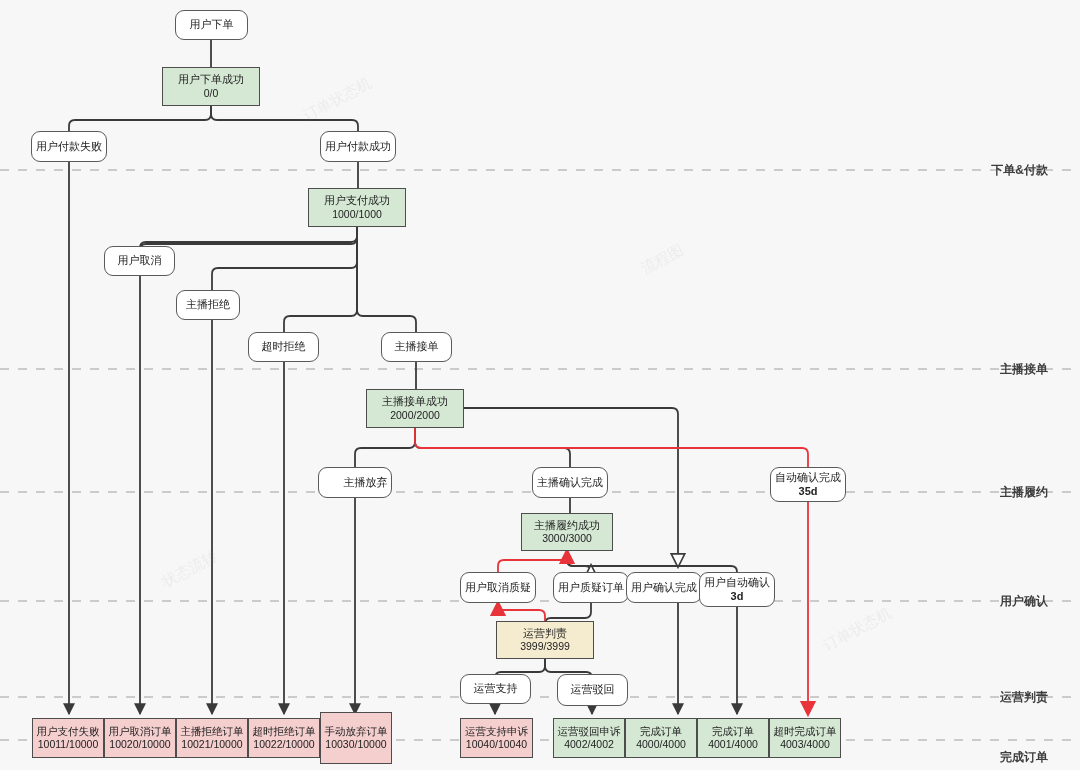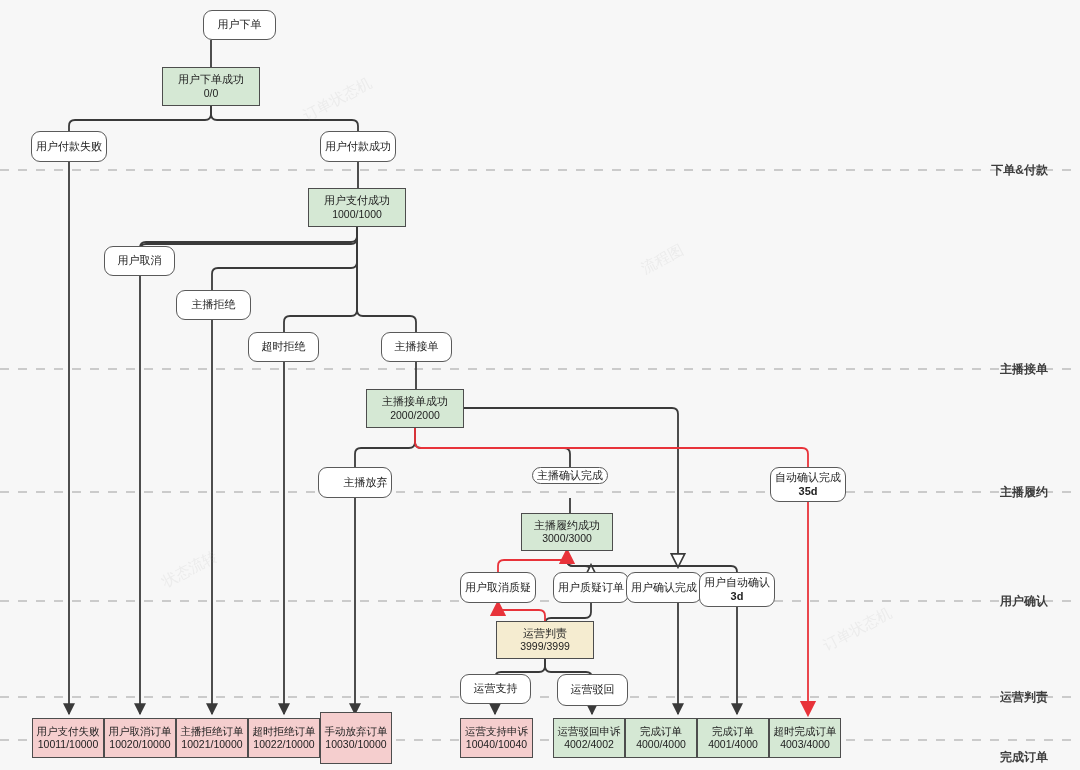--- a/index.html
+++ b/index.html
@@ -162,21 +162,21 @@
 
     <g stroke="#e8333a" stroke-width="1.8" fill="none" stroke-linejoin="round">
       <path d="M415,428 L415,442 Q415,448 421,448 L802,448 Q808,448 808,454 L808,714" marker-end="url(#ahr)"></path>
 
       <path d="M498,572 L498,566 Q498,560 504,560 L561,560 Q567,560 567,554 L567,551" marker-end="url(#ahr)"></path>
 
       <path d="M545,621 L545,616 Q545,610 539,610 L504,610 Q498,610 498,606 L498,603" marker-end="url(#ahr)"></path>
     </g>
   </svg>
 
-  <div class="node rounded" style="left:175px;top:10px;width:73px;height:30px;margin-left:28px;">
+  <div class="node rounded" style="left:175px;top:10px;width:73px;height:30px;">
     <span class="l1">用户下单</span>
   </div>
 
   <div class="node state green" style="left:162px;top:67px;width:98px;height:39px;">
     <span class="l1">用户下单成功</span>
     <span class="l2">0/0</span>
   </div>
 
   <div class="node rounded" style="left:31px;top:131px;width:76px;height:31px;">
     <span class="l1">用户付款失败</span>
@@ -188,42 +188,42 @@
 
   <div class="node state green" style="left:308px;top:188px;width:98px;height:39px;">
     <span class="l1">用户支付成功</span>
     <span class="l2">1000/1000</span>
   </div>
 
   <div class="node rounded" style="left:104px;top:246px;width:71px;height:30px;">
     <span class="l1">用户取消</span>
   </div>
 
-  <div class="node rounded" style="left:176px;top:290px;width:75px;height:30px;">
+  <div class="node rounded" style="left:176px;top:290px;width:64px;height:30px;">
     <span class="l1">主播拒绝</span>
   </div>
 
   <div class="node rounded" style="left:248px;top:332px;width:71px;height:30px;">
     <span class="l1">超时拒绝</span>
   </div>
 
   <div class="node rounded" style="left:381px;top:332px;width:71px;height:30px;">
     <span class="l1">主播接单</span>
   </div>
 
   <div class="node state green" style="left:366px;top:389px;width:98px;height:39px;">
     <span class="l1">主播接单成功</span>
     <span class="l2">2000/2000</span>
   </div>
 
   <div class="node rounded" style="left:318px;top:467px;width:74px;height:31px;padding-left:21px;">
     <span class="l1">主播放弃</span>
   </div>
 
-  <div class="node rounded" style="left:532px;top:467px;width:76px;height:17px;text-align:right;">
+  <div class="node rounded" style="left:532px;top:467px;width:76px;height:31px;text-align:right;">
     <span class="l1">主播确认完成</span>
   </div>
 
   <div class="node rounded bold2" style="left:770px;top:467px;width:76px;height:35px;">
     <span class="l1">自动确认完成</span>
     <span class="l2">35d</span>
   </div>
 
   <div class="node state green" style="left:521px;top:513px;width:92px;height:38px;">
     <span class="l1">主播履约成功</span>

